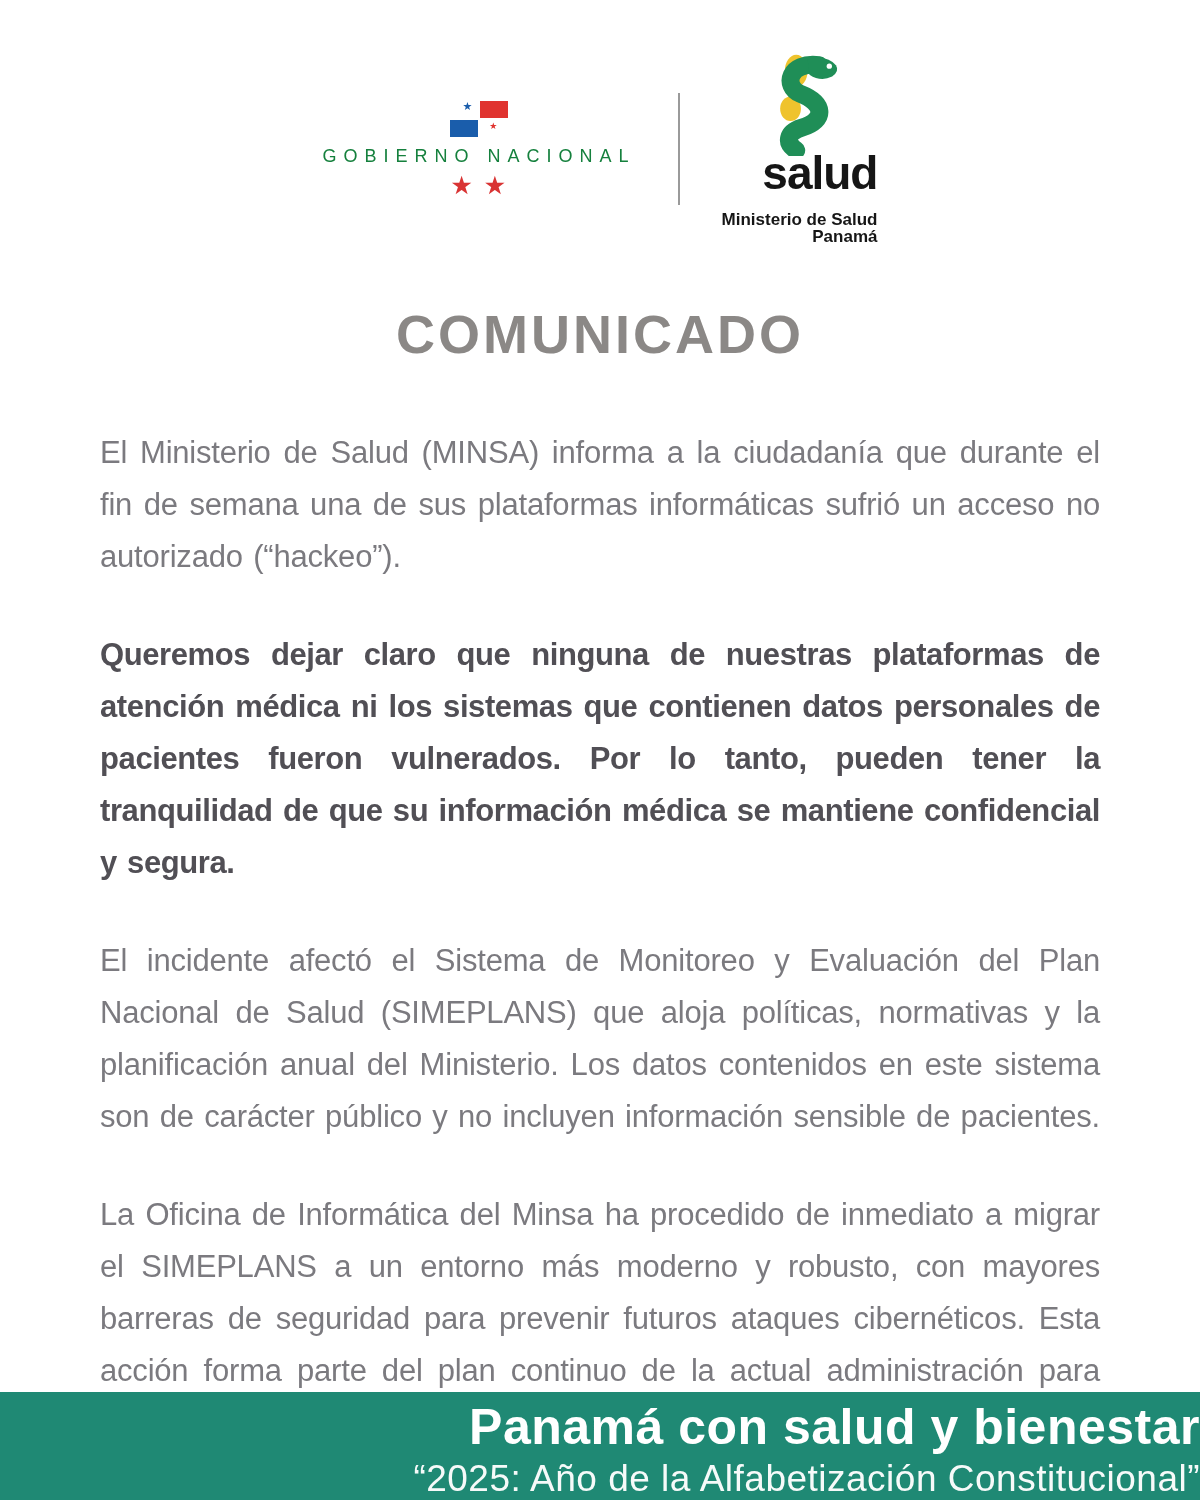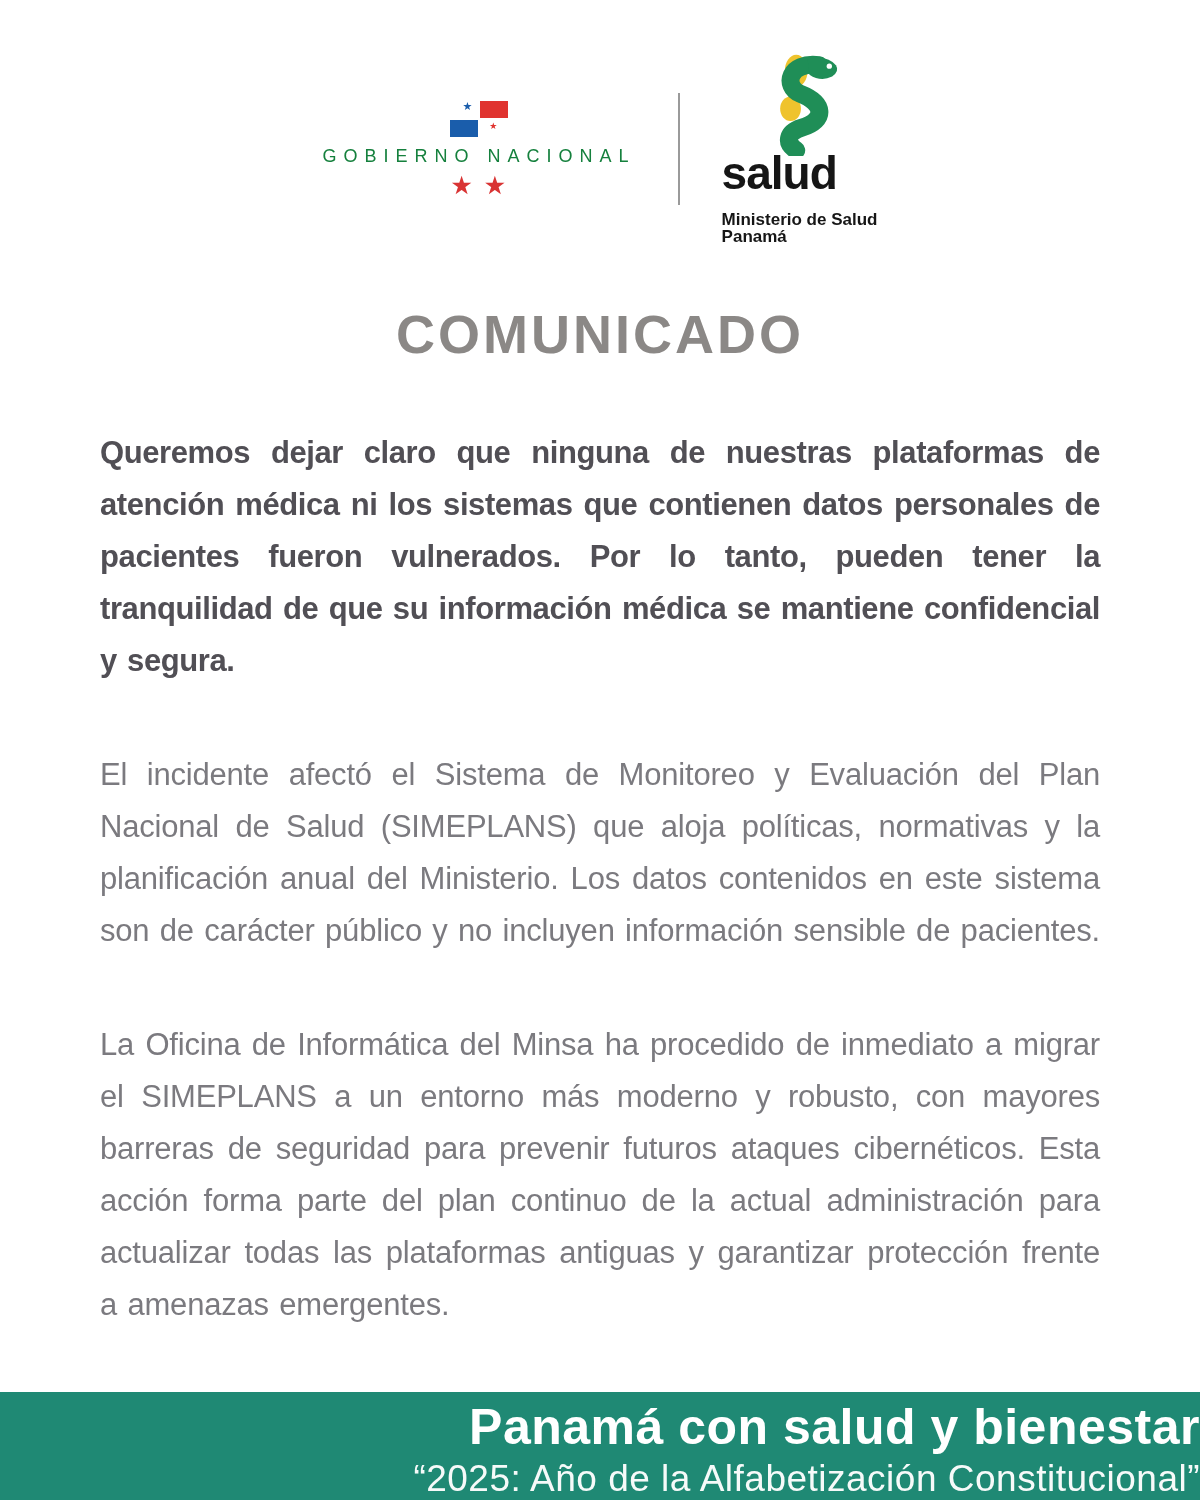--- a/index.html
+++ b/index.html
@@ -58,21 +58,21 @@
     gap: 12px;
   }
   .gov-line2 .star { color: #d93434; font-size: 22px; }
 
   .header-divider {
     width: 2px;
     height: 112px;
     background: #9a9a9a;
   }
 
-  .salud-logo { text-align: left; line-height: 1; }
+  .salud-logo { text-align: right; line-height: 1; }
   .serpent-icon { display: block; margin: 0 auto; }
   .salud-brand {
     font-size: 46px;
     font-weight: 800;
     color: #161616;
     letter-spacing: -1px;
     margin-top: -6px;
   }
   .salud-min { font-size: 17px; font-weight: 700; color: #161616; margin-top: 15px; }
   .salud-pan { font-size: 17px; font-weight: 700; color: #161616; margin-top: 0; }
@@ -93,21 +93,21 @@
     margin-top: 62px;
   }
   .para {
     font-size: 31px;
     line-height: 52px;
     color: #7b7a7f;
     text-align: justify;
     letter-spacing: -0.2px;
     word-spacing: 2px;
   }
-  .para + .para { margin-top: 62px; }
+  .para + .para { margin-top: 46px; }
   .para.bold {
     font-weight: 800;
     color: #514f55;
     letter-spacing: -0.4px;
   }
 
   
   .footer {
     position: absolute;
     left: 0;
@@ -168,20 +168,21 @@
       <div class="salud-brand">salud</div>
       <div class="salud-min">Ministerio de Salud</div>
       <div class="salud-pan">Panamá</div>
     </div>
 
   </header>
 
   <h1 class="title">COMUNICADO</h1>
 
   <main class="content">
+    <p class="para">El Ministerio de Salud (MINSA) informa a la ciudadanía que durante el fin de semana una de sus plataformas informáticas sufrió un acceso no autorizado (“hackeo”).</p>
     <p class="para bold">Queremos dejar claro que ninguna de nuestras plataformas de atención médica ni los sistemas que contienen datos personales de pacientes fueron vulnerados. Por lo tanto, pueden tener la tranquilidad de que su información médica se mantiene confidencial y segura.</p>
     <p class="para">El incidente afectó el Sistema de Monitoreo y Evaluación del Plan Nacional de Salud (SIMEPLANS) que aloja políticas, normativas y la planificación anual del Ministerio. Los datos contenidos en este sistema son de carácter público y no incluyen información sensible de pacientes.</p>
     <p class="para">La Oficina de Informática del Minsa ha procedido de inmediato a migrar el SIMEPLANS a un entorno más moderno y robusto, con mayores barreras de seguridad para prevenir futuros ataques cibernéticos. Esta acción forma parte del plan continuo de la actual administración para actualizar todas las plataformas antiguas y garantizar protección frente a amenazas emergentes.</p>
   </main>
 
   <footer class="footer">
     <div class="footer-title">Panamá con salud y bienestar</div>
     <div class="footer-subtitle">“2025: Año de la Alfabetización Constitucional”</div>
   </footer>
 

